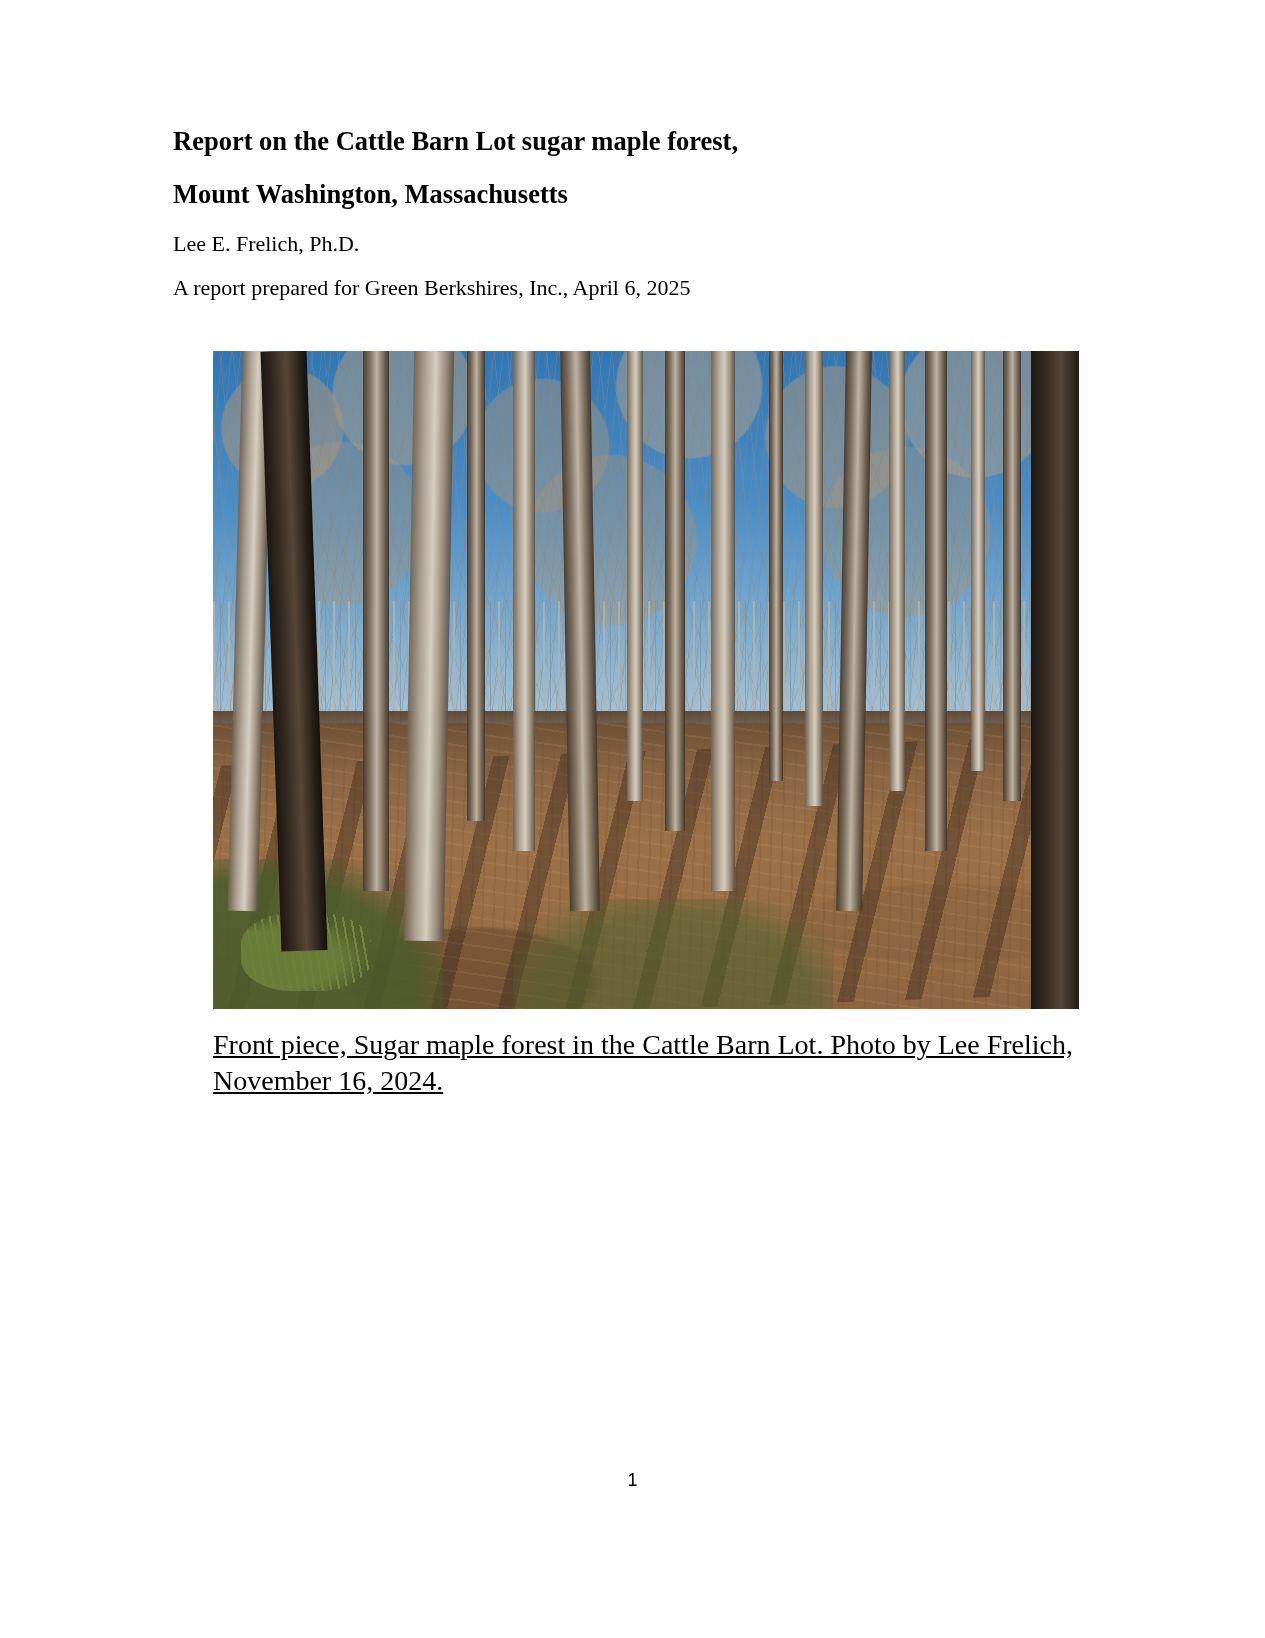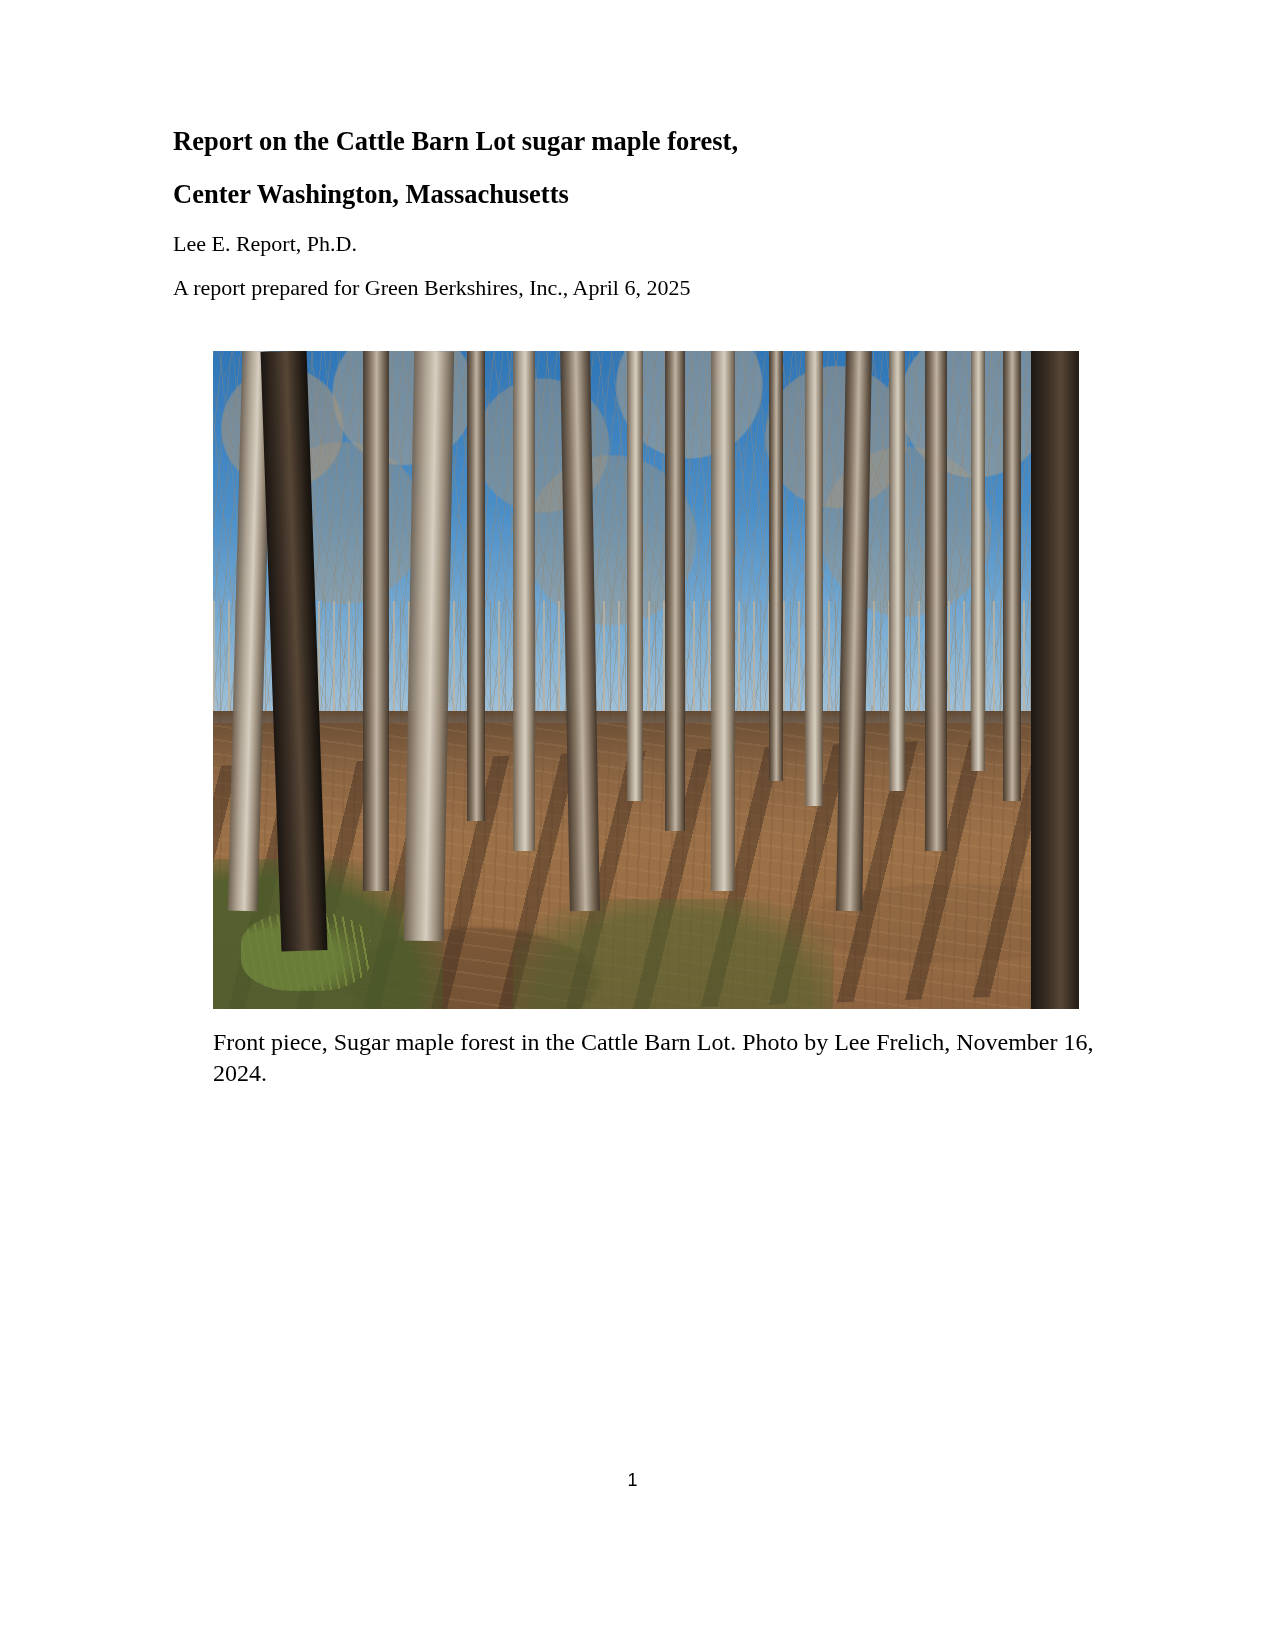--- a/index.html
+++ b/index.html
@@ -173,47 +173,48 @@
   }
   .trunk.pale {
     background: linear-gradient(to right,
       rgba(112,98,82,0.9) 0%,
       rgba(176,164,148,1) 30%,
       rgba(214,206,192,1) 55%,
       rgba(150,136,118,1) 82%,
       rgba(92,80,66,0.9) 100%);
   }
   .caption {
-    font-size: 24px;
+    font-size: 28px;
     line-height: 1.3;
     margin: 18px 0 0 0;
     width: 886px;
+    text-decoration: underline;
   }
   .page-number {
     position: absolute;
     left: 0; right: 0;
     top: 1470px;
     text-align: center;
     font-size: 18px;
     font-family: "Liberation Sans", sans-serif;
   }
 </style>
 </head>
 <body>
 
 <div class="page">
 
   <div class="content">
 
     <h1 class="doc-title">
       <span class="line">Report on the Cattle Barn Lot sugar maple forest,</span>
-      <span class="line">Center Washington, Massachusetts</span>
+      <span class="line">Mount Washington, Massachusetts</span>
     </h1>
 
-    <p class="meta-line">Lee E. Report, Ph.D.</p>
+    <p class="meta-line">Lee E. Frelich, Ph.D.</p>
     <p class="meta-line">A report prepared for Green Berkshires, Inc., April 6, 2025</p>
 
     <figure class="figure">
       <div class="photo" aria-label="Sugar maple forest with bare trunks, blue sky and brown leaf-litter ground with long shadows">
         <div class="sky"></div>
         <div class="canopy"></div>
         <div class="twigs"></div>
         <div class="far-band"></div>
         <div class="ground-ridge"></div>
         <div class="ground"></div>

